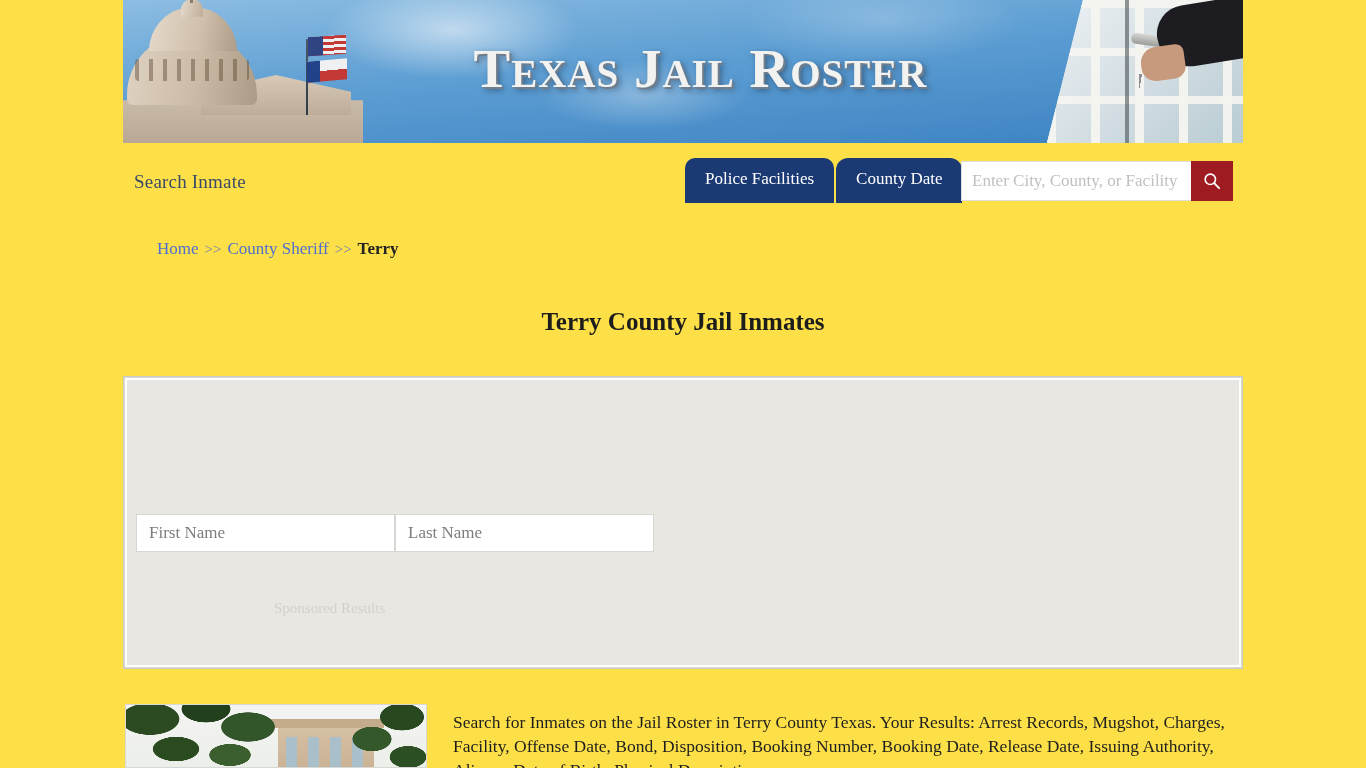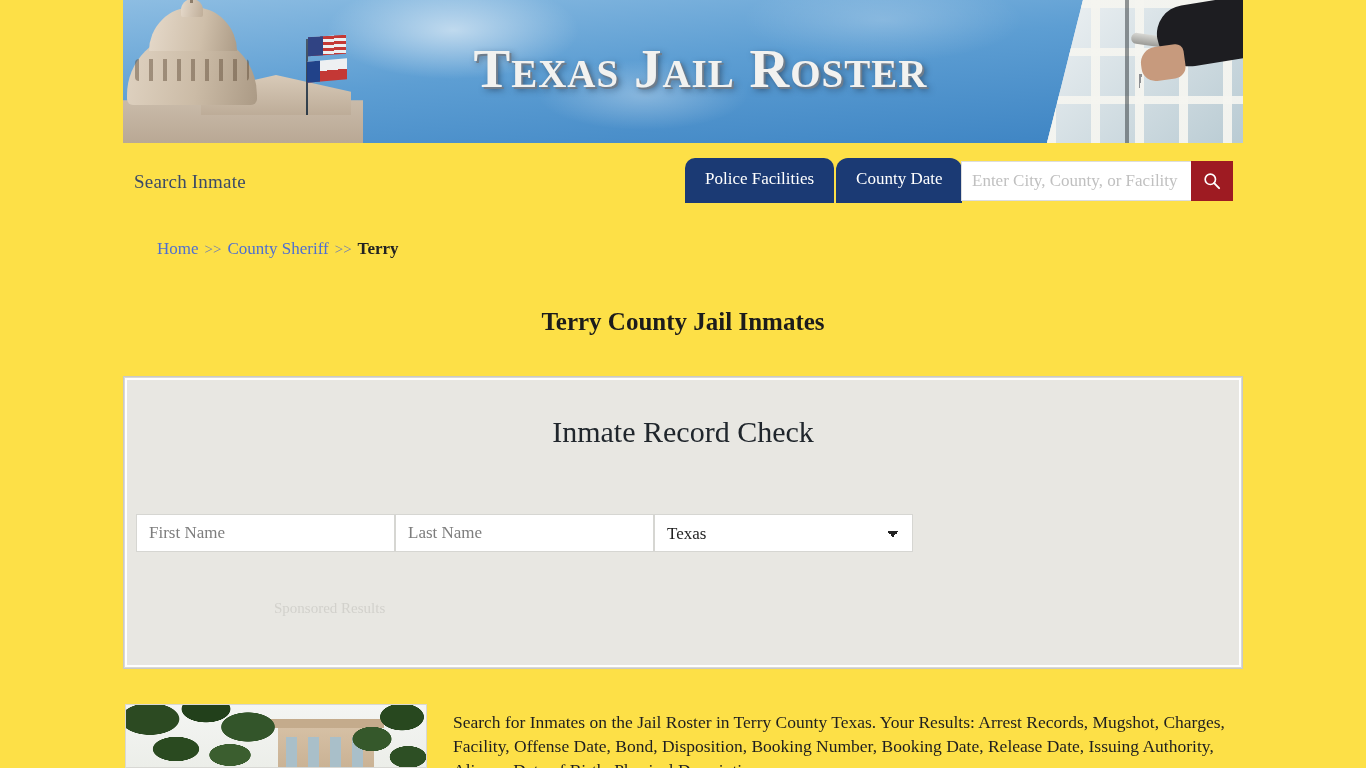--- a/index.html
+++ b/index.html
@@ -336,28 +336,24 @@
     </div>
   </div>
 
   <div class="breadcrumb">
     <a>Home</a><span class="sep">&gt;&gt;</span><a>County Sheriff</a><span class="sep">&gt;&gt;</span><span class="current">Terry</span>
   </div>
 
   <h1 class="page-title">Terry County Jail Inmates</h1>
 
   <div class="panel">
-    <div class="panel-title">Inmate Record Check</div>
 
     <div class="form-row">
       <input class="fld" type="text" placeholder="First Name" style="">
       <input class="fld" type="text" placeholder="Last Name" style="">
-      <select class="fld">
-        <option>Texas</option>
-      </select>
     </div>
 
     <div class="sponsored">Sponsored Results</div>
   </div>
 
   <div class="bottom">
     <div class="thumb">
       <div class="thumb-sky"></div>
       <div class="thumb-bldg"></div>
       <div class="thumb-windows"></div>

